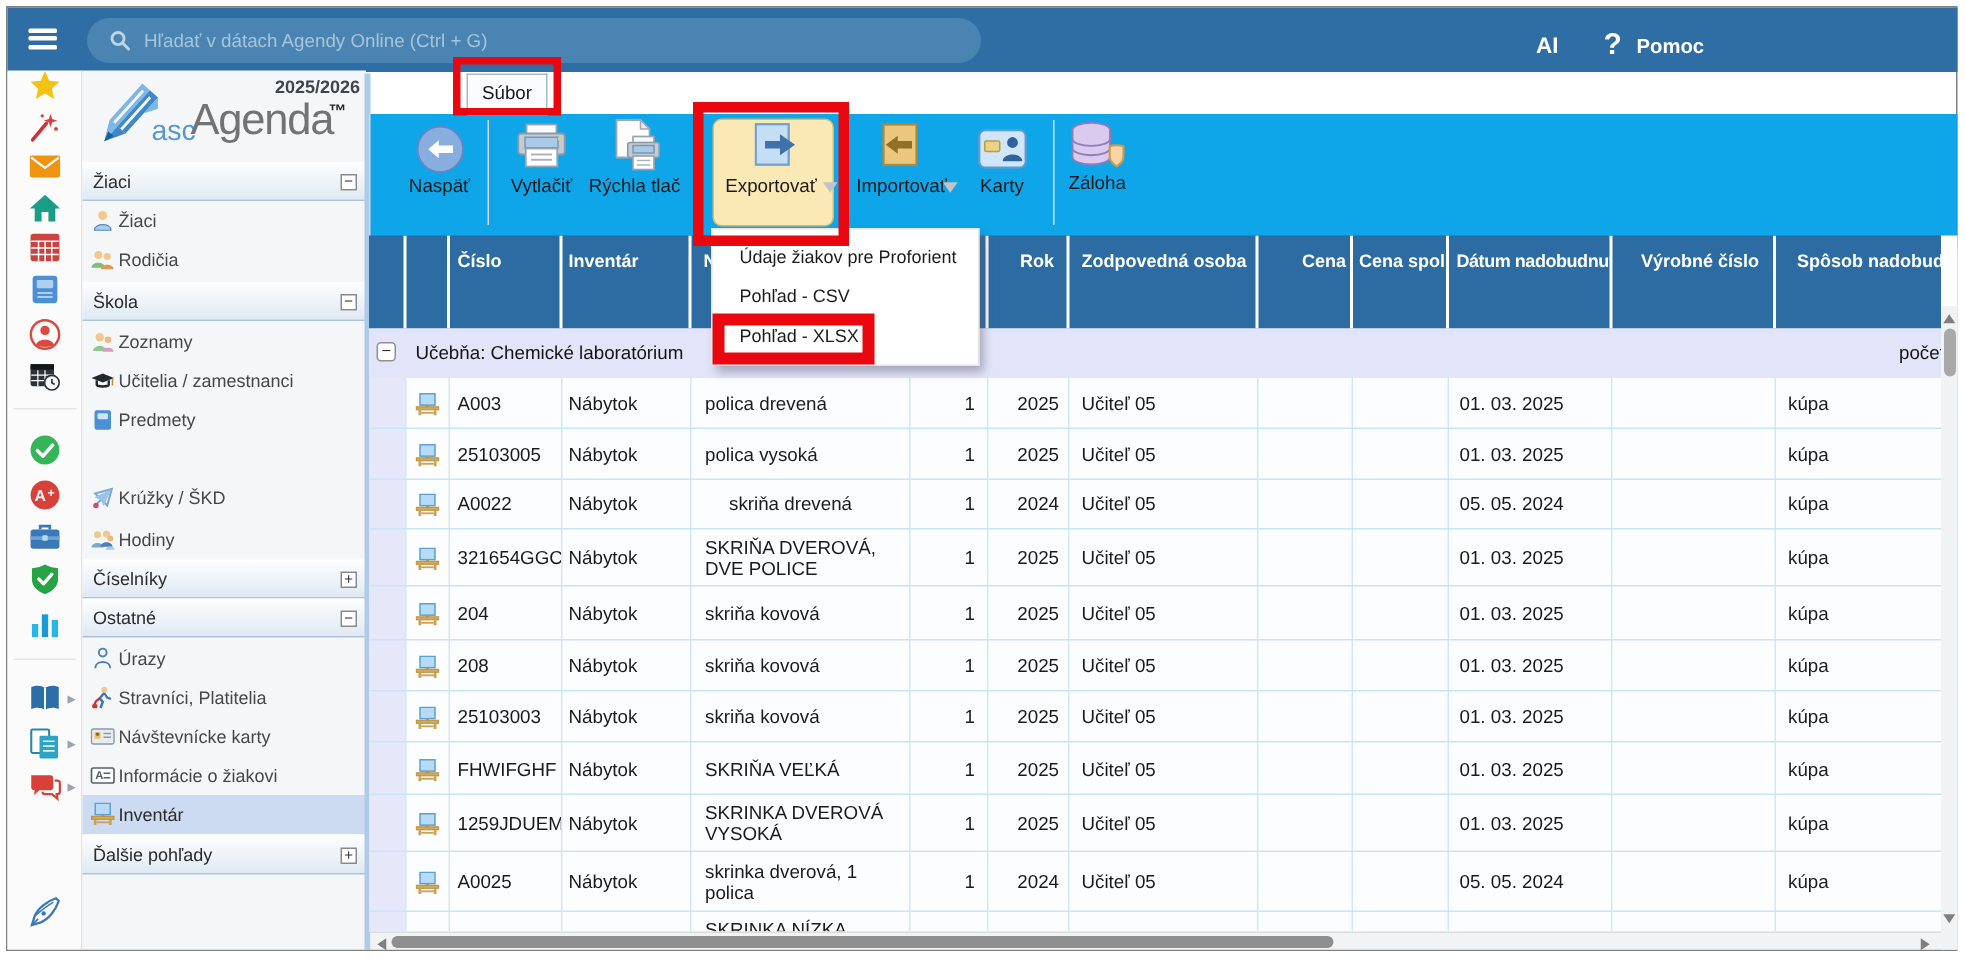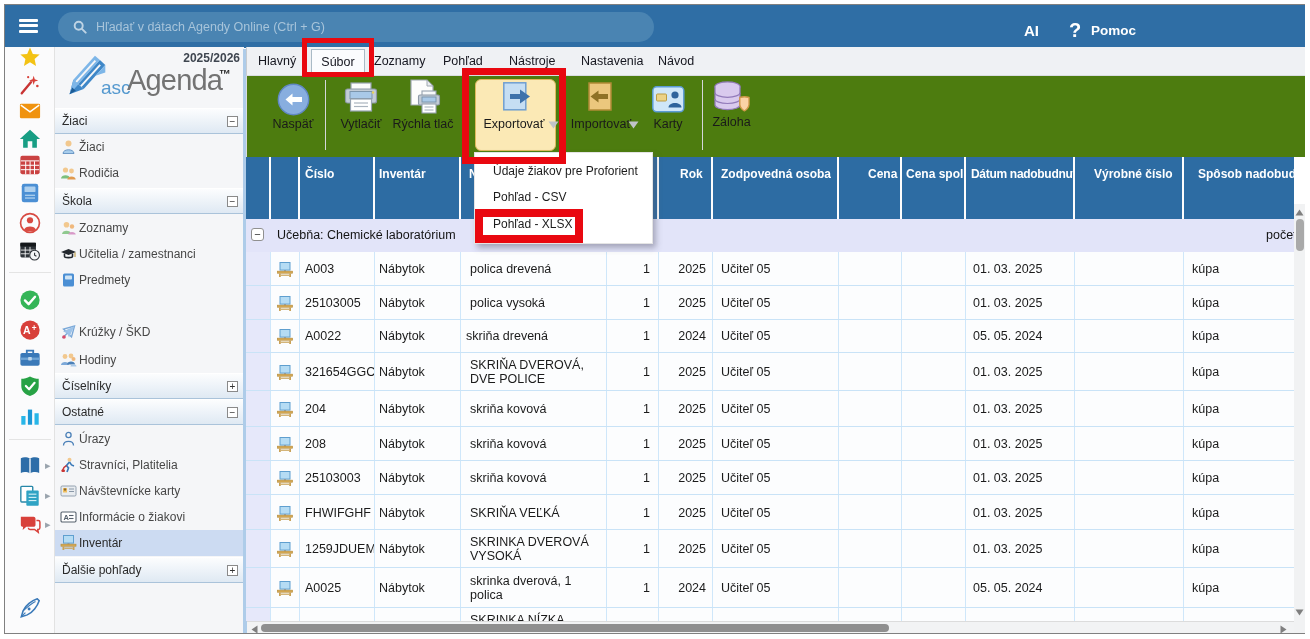--- a/index.html
+++ b/index.html
@@ -8,21 +8,21 @@
 #stage { position:relative; width:1310px; height:639px; background:#fff; }
 #app { position:absolute; left:4px; top:4px; width:1301px; height:630px; border:1px solid #808080; background:#fff; overflow:hidden; }
 
 #topbar { left:5px; top:5px; width:1300px; height:43px; background:#2f6ea5; }
 #search { left:53px; top:7px; width:596px; height:30px; background:#4a84b2; border-radius:15px; }
 #search .ph { position:absolute; left:38px; top:8px; font-size:12.5px; color:#a7c4da; }
 #userbox { left:1150px; top:8px; width:145px; height:35px; background:#1d527c; border-radius:3px; }
 .menubar { left:246px; top:47px; width:1059px; height:29px; background:#eff1f4; border-left:1px solid #c7ccd1; border-bottom:1px solid #d9dde1; }
 .tab { position:absolute; top:0; height:29px; line-height:29px; font-size:12.5px; color:#15161f; }
 #activetab { position:absolute; z-index:5; left:311px; top:49px; width:54px; height:28px; background:#fbfcfe; border:1px solid #a9bac6; border-bottom:none; text-align:center; line-height:24px; font-size:12.5px; color:#15161f; }
-#toolbar { left:246px; top:76px; width:1059px; height:90px; background:#4d7c0f; border-left:1px solid #d9dcdf; }
+#toolbar { left:246px; top:76px; width:1059px; height:90px; background:#0ea5e9; border-left:1px solid #d9dcdf; }
 .tbtn { position:absolute; text-align:center; font-size:12.5px; color:#1a1a1a; }
 .tsep { position:absolute; width:1px; background:#d4d7da; top:4px; height:70px; }
 #thead { left:246px; top:157px; width:1048px; height:62px; background:#2d6ca3; overflow:hidden; }
 .hsep { position:absolute; top:0; width:2px; height:62px; background:#fdfdfd; }
 .hlabel { position:absolute; top:10px; font-size:12px; font-weight:bold; color:#fff; white-space:nowrap; }
 .fbox { position:absolute; top:36px; height:19px; background:#fff; border:1px solid #b3bcc4;margin-top:31px; }
 .funnel { position:absolute; top:3px; left:4px; width:11px; height:11px; }
 .fcaret { position:absolute; top:6px; width:9px; height:6px; }
 #grouprow { left:246px; top:219px; width:1048px; height:33px; background:#e2e4f9; overflow:hidden; }
 #tbody { left:246px; top:252px; width:1048px; height:369px; background:#fcfdfe; overflow:hidden; }
@@ -321,28 +321,20 @@
         <svg class="ic" viewBox="0 0 16 16">
           <use href="#desk"></use>
         </svg>
         <span class="lb" style="color:#2b2b2b">Inventár</span>
       </div>
   <div class="navhead" style="top:510px">Ďalšie pohľady<div class="pmbox">+</div></div>
 
   <div class="abs" style="left:188px;top:2px;width:4px;height:584px;background:#aecce9"></div>
 </div>
 
-<div class="menubar abs">
-  <div class="tab" style="left:11px;">Hlavný</div>
-  <div class="tab" style="left:127px;">Zoznamy</div>
-  <div class="tab" style="left:196px;">Pohľad</div>
-  <div class="tab" style="left:262px;">Nástroje</div>
-  <div class="tab" style="left:334px;">Nastavenia</div>
-  <div class="tab" style="left:411px;">Návod</div>
-</div>
 <div id="activetab">Súbor</div>
 <div id="toolbar" class="abs">
   <div class="tsep" style="left:78px;"></div>
   <div class="tsep" style="left:455px;"></div>
 
   <svg class="abs" style="left:30px;top:7px" width="33" height="33" viewBox="0 0 33 33">
         <circle cx="16.5" cy="16.5" r="15.2" fill="#88aedf" stroke="#6188c4" stroke-width="1.4"></circle>
         <path d="M8.5 16.5 L15.5 10.5 L15.5 14 L25 14 L25 19 L15.5 19 L15.5 22.5 Z" fill="#fff"></path>
       </svg>
   <div class="tbtn" style="left:16px;top:41px;width:60px;">Naspäť</div>
@@ -534,21 +526,21 @@
   <div class="cell" style="left:412px;top:44px;width:48px;text-align:right">2025</div>
   <div class="cell" style="left:475px;top:44px">Učiteľ 05</div>
   <div class="cell" style="left:727px;top:44px">01. 03. 2025</div>
   <div class="cell" style="left:946px;top:44px">kúpa</div>
 
   <svg class="abs deskicon" style="left:31px;top:77px">
         <use href="#desk"></use>
       </svg>
   <div class="cell" style="left:59px;top:77px">A0022</div>
   <div class="cell" style="left:133px;top:77px">Nábytok</div>
-  <div class="cell" style="left:220px;top:77px">skriňa drevená</div>
+  <div class="cell" style="left:240px;top:77px">skriňa drevená</div>
   <div class="cell" style="left:360px;top:77px;width:44px;text-align:right">1</div>
   <div class="cell" style="left:412px;top:77px;width:48px;text-align:right">2024</div>
   <div class="cell" style="left:475px;top:77px">Učiteľ 05</div>
   <div class="cell" style="left:727px;top:77px">05. 05. 2024</div>
   <div class="cell" style="left:946px;top:77px">kúpa</div>
 
   <svg class="abs deskicon" style="left:31px;top:113px">
         <use href="#desk"></use>
       </svg>
   <div class="cell" style="left:59px;top:113px;width:69px;overflow:hidden">321654GGC</div>

